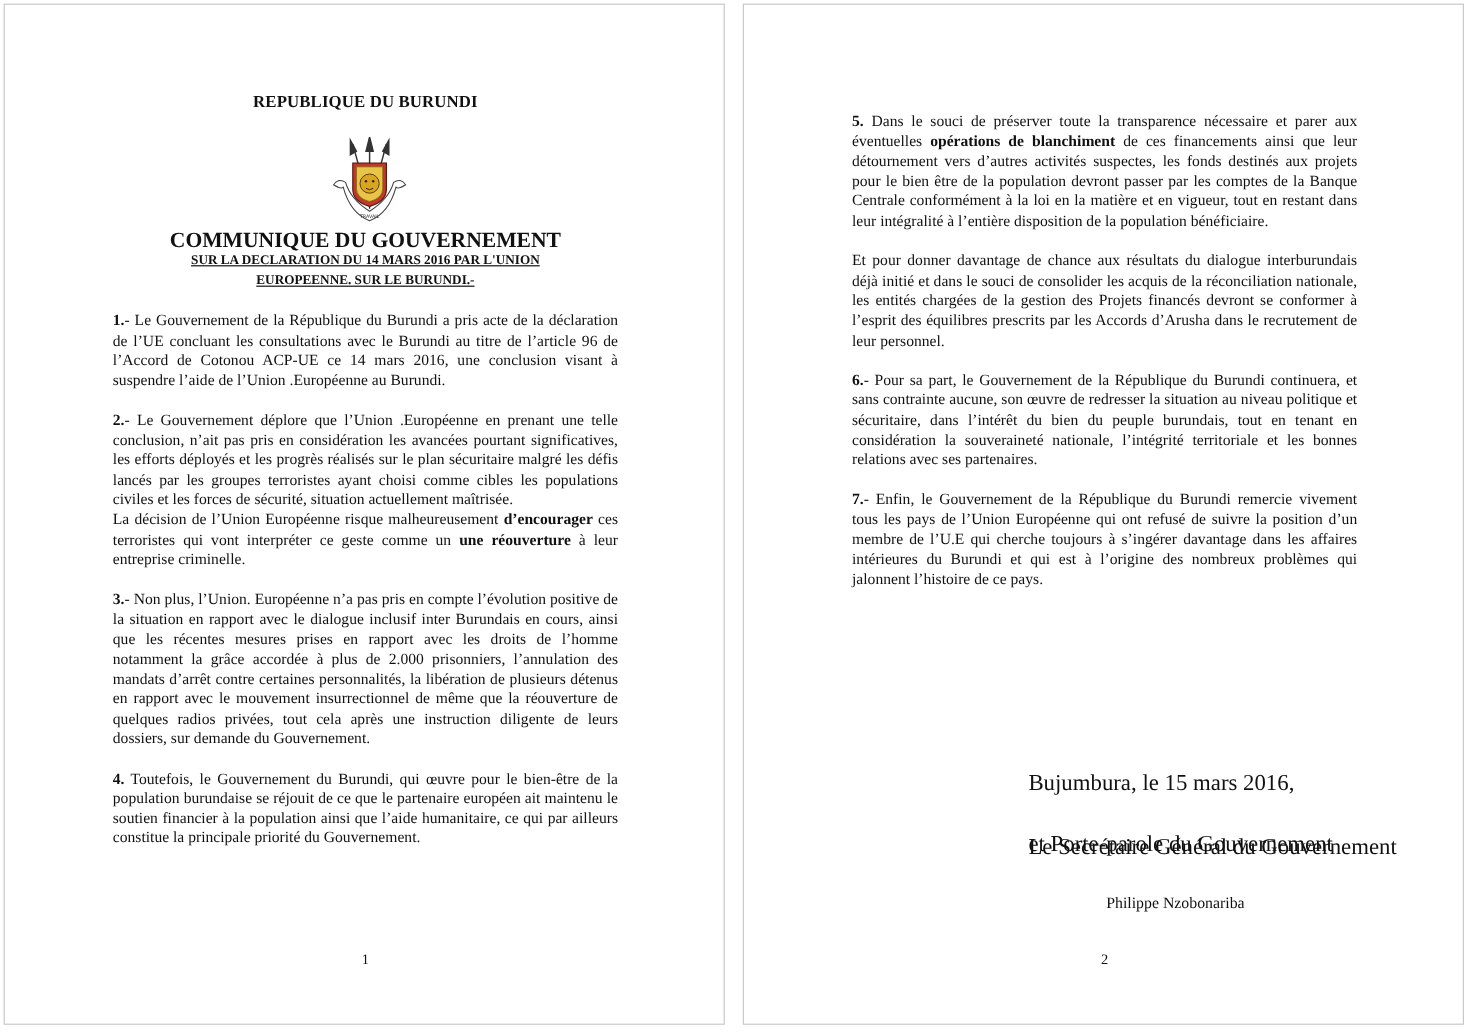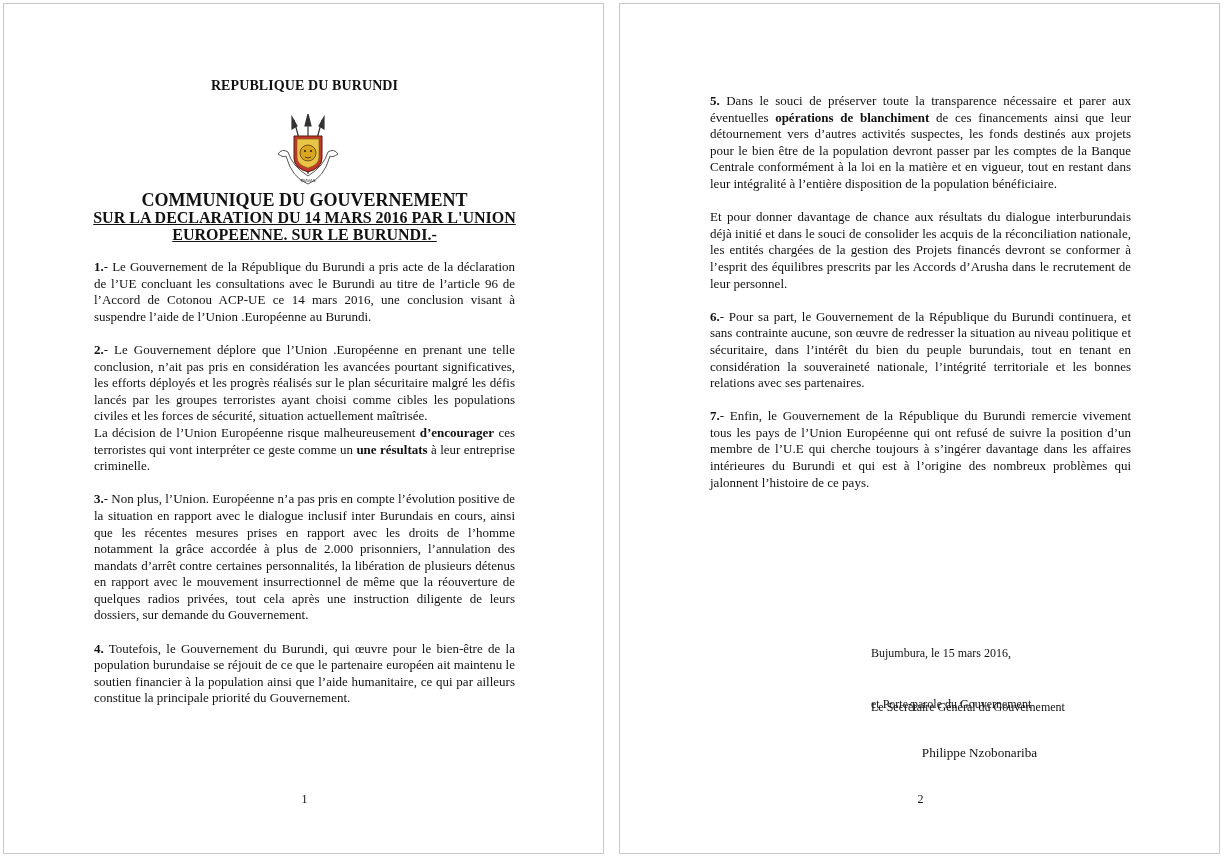--- a/index.html
+++ b/index.html
@@ -27,27 +27,27 @@
     position: absolute; left: 0; width: 601px; text-align: center;
     font-weight: bold; font-size: 14px; top: 74px; letter-spacing: 0.1px;
   }
   .emblem { position: absolute; left: 268px; top: 110px; width: 72px; height: 76px; }
   .comm-title {
     position: absolute; left: 0; width: 601px; text-align: center; top: 188px;
     font-weight: bold; font-size: 18px; line-height: 17px;
   }
   .comm-sub {
     position: absolute; left: 0; width: 601px; text-align: center; top: 205px;
-    font-weight: bold; font-size: 16px; line-height: 17px; text-decoration: underline;
+    font-weight: bold; font-size: 11px; line-height: 17px; text-decoration: underline;
   }
   .pagenum {
     position: absolute; left: 0; width: 601px; text-align: center; top: 788px; font-size: 12px;
   }
   .sign {
-    position: absolute; left: 237px; font-size: 12px; line-height: 16.6px; margin-left: 14px;
+    position: absolute; left: 237px; font-size: 19px; line-height: 16.6px;
   }
   .sign-name { position: absolute; left: 0; width: 601px; text-align: center; padding-left: 118px; box-sizing: border-box; font-size: 13.2px; }
 </style>
 </head>
 <body>
 
 <div class="page" id="page1">
   <div class="header-title">REPUBLIQUE DU BURUNDI</div>
 
   <div class="emblem">
@@ -80,21 +80,21 @@
     <div>SUR LA DECLARATION DU 14 MARS 2016 PAR L'UNION</div>
     <div>EUROPEENNE. SUR LE BURUNDI.-</div>
   </div>
 
   <div class="textcol" style="top:255px;">
     <div class="para">
       <p><span class="num">1.</span><span>- Le Gouvernement de la République du Burundi a pris acte  de la déclaration de l’UE concluant les consultations avec le Burundi au titre de l’article 96 de l’Accord de Cotonou ACP-UE ce 14 mars 2016, une conclusion visant à suspendre l’aide de l’Union .Européenne au Burundi.</span></p>
     </div>
     <div class="para">
       <p><span class="num">2.</span><span>- Le Gouvernement déplore que l’Union .Européenne en prenant une telle conclusion, n’ait pas pris en considération les   avancées pourtant significatives, les efforts déployés  et les progrès réalisés sur le plan sécuritaire malgré les défis lancés par les groupes terroristes ayant choisi comme cibles les populations civiles et les forces de sécurité, situation actuellement maîtrisée.</span></p>
-      <p><span>La décision de l’Union Européenne risque malheureusement </span><b>d’encourager</b><span> ces terroristes qui vont interpréter ce geste comme un </span><b>une résultats</b><span>  à leur entreprise criminelle.</span></p>
+      <p><span>La décision de l’Union Européenne risque malheureusement </span><b>d’encourager</b><span> ces terroristes qui vont interpréter ce geste comme un </span><b>une réouverture</b><span>  à leur entreprise criminelle.</span></p>
     </div>
     <div class="para">
       <p><span class="num">3.</span><span>- Non plus, l’Union. Européenne n’a pas pris en compte l’évolution positive de la situation en rapport avec le dialogue inclusif inter Burundais en cours, ainsi que les récentes mesures prises en rapport avec les droits de l’homme notamment la grâce accordée à plus de 2.000 prisonniers, l’annulation des mandats d’arrêt contre certaines personnalités, la libération de plusieurs détenus en rapport avec le mouvement insurrectionnel de même que la réouverture de quelques radios privées, tout cela après une instruction diligente de leurs dossiers, sur demande du Gouvernement.</span></p>
     </div>
     <div class="para">
       <p><span class="num">4.</span><span> Toutefois, le Gouvernement du Burundi, qui œuvre pour le bien-être de la population burundaise se réjouit de ce que le partenaire européen ait maintenu le soutien financier à la population ainsi que l’aide humanitaire, ce qui par ailleurs constitue la principale priorité du Gouvernement.</span></p>
     </div>
   </div>
 
   <div class="pagenum">1</div>

